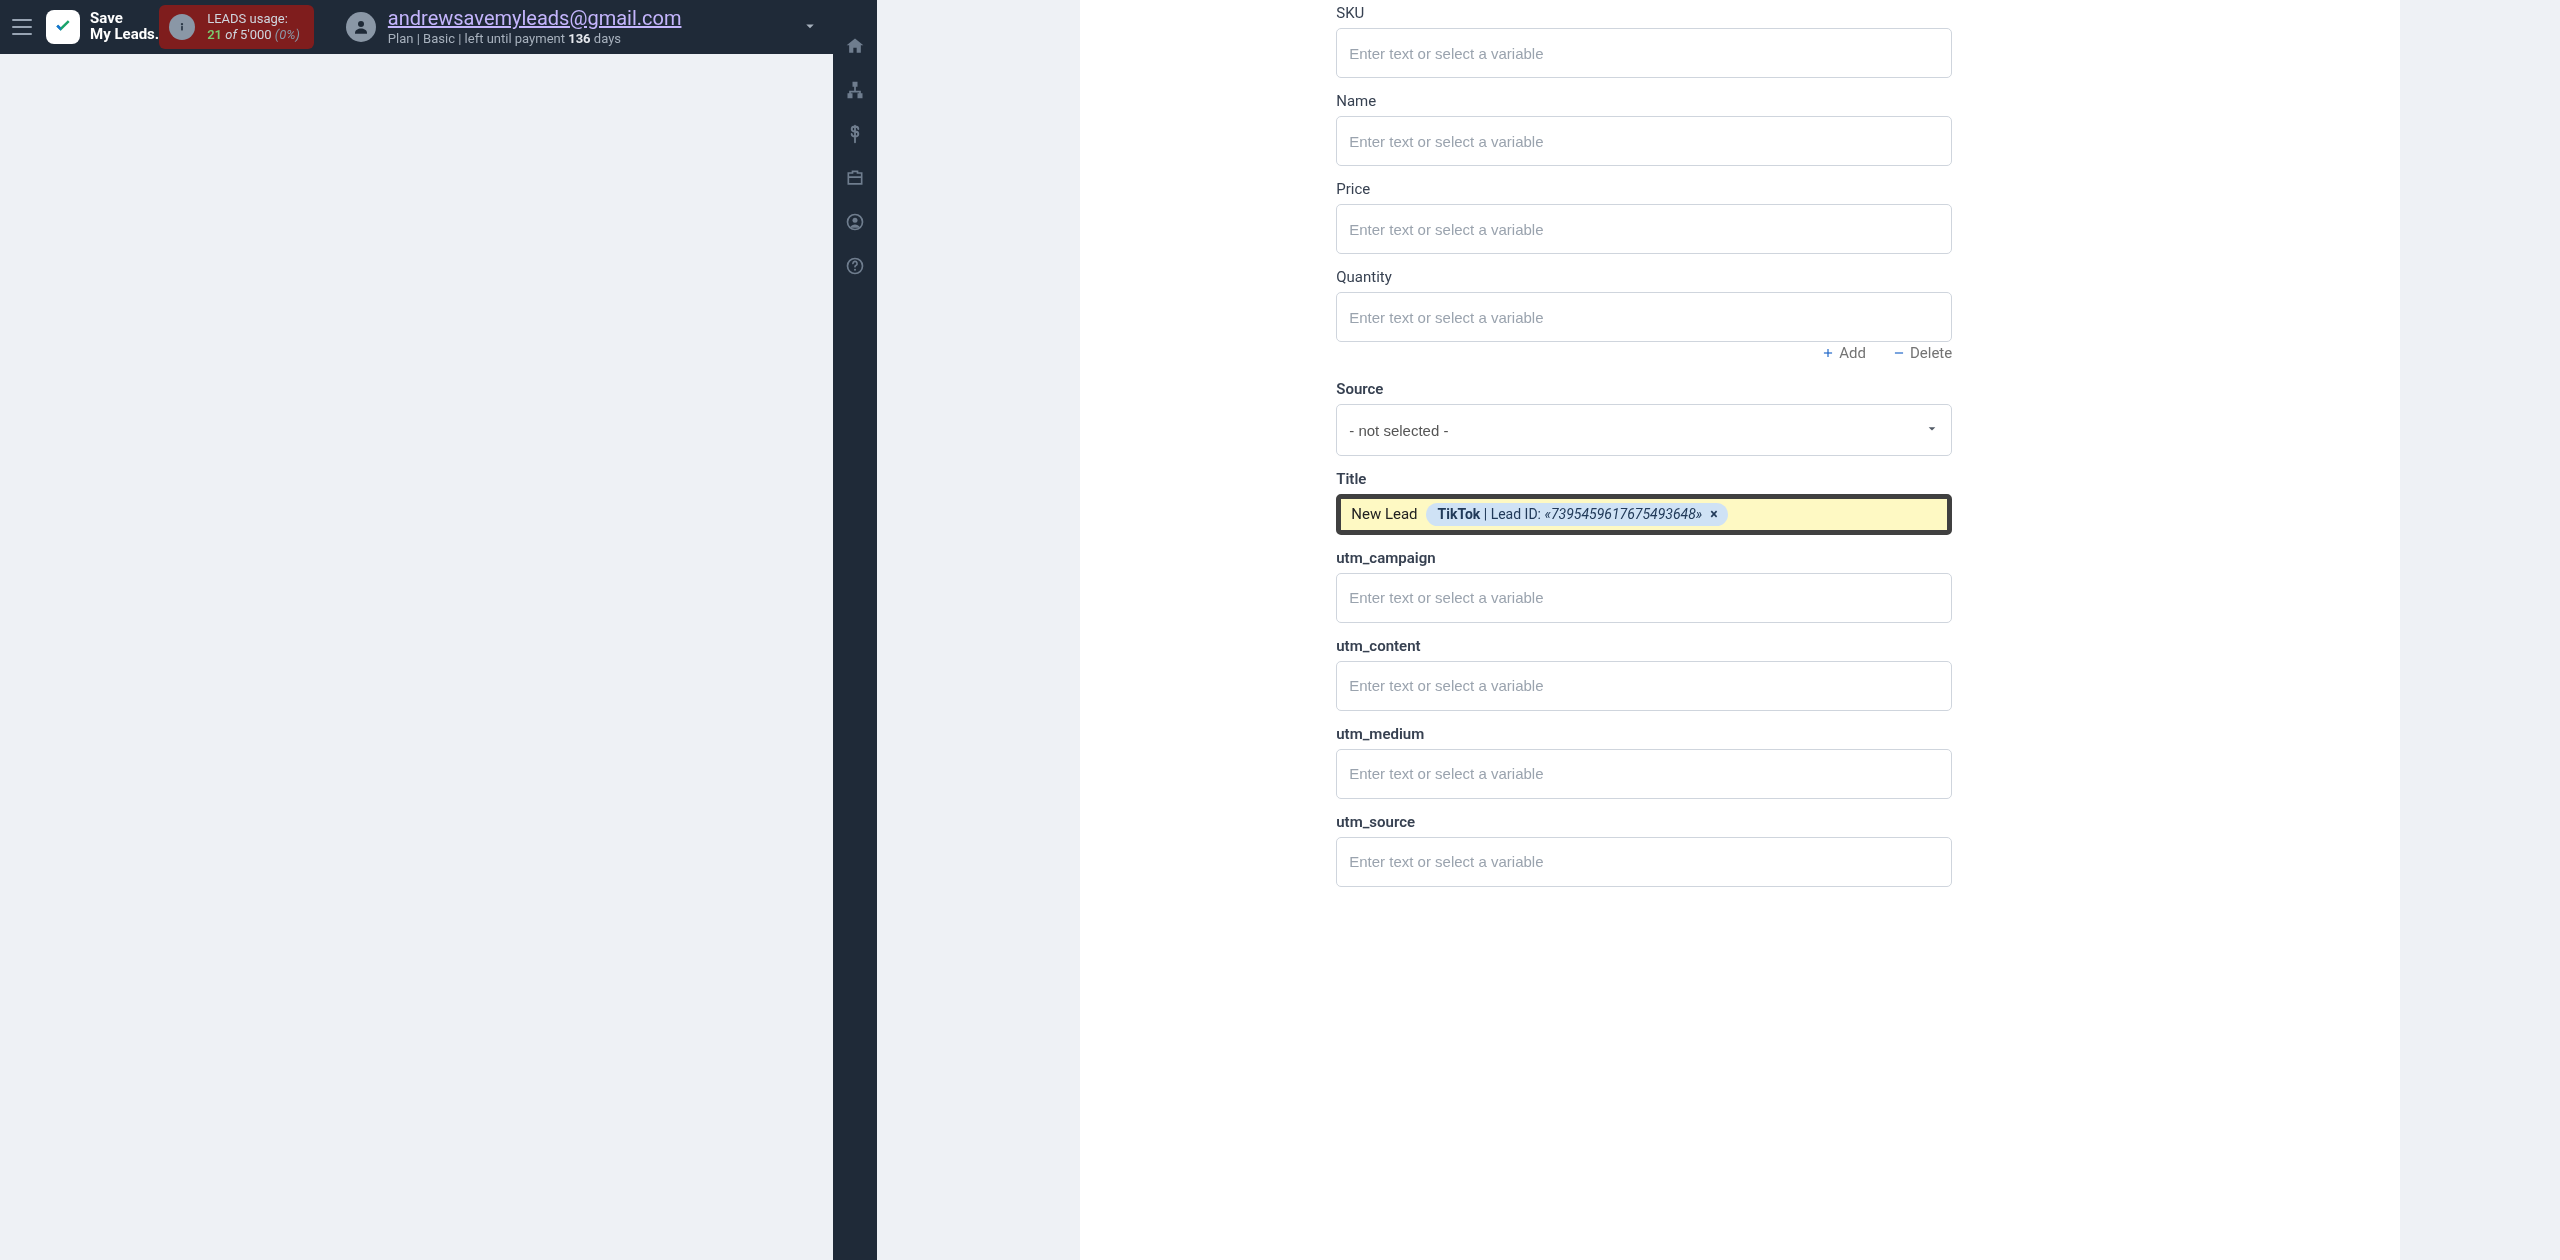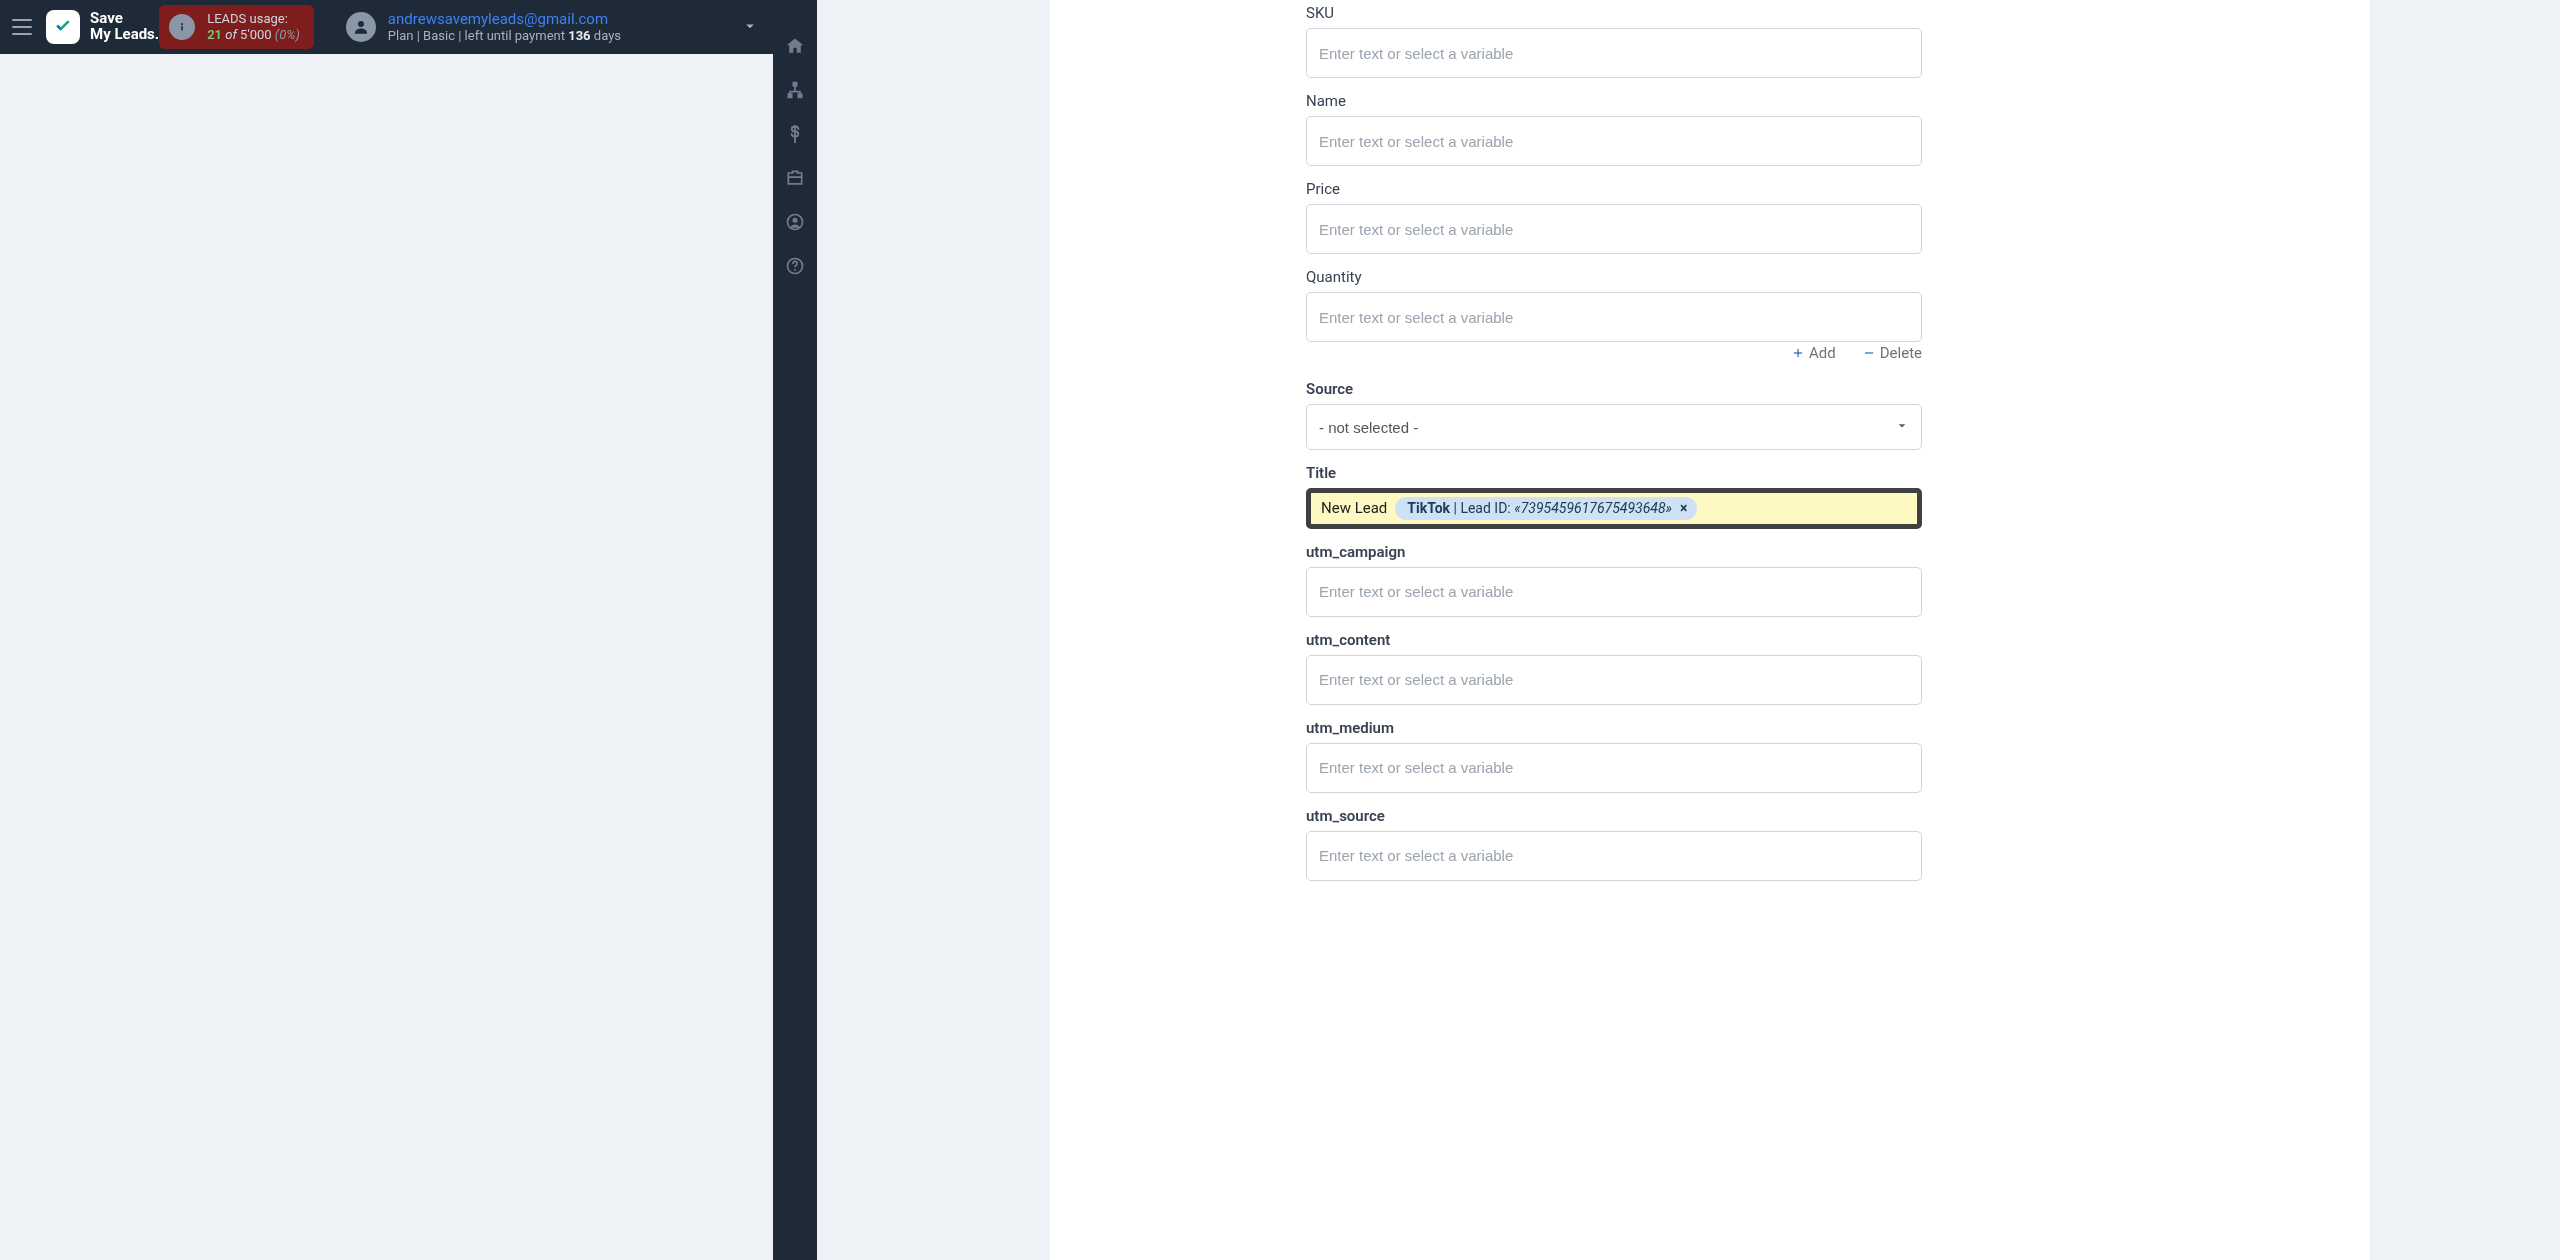--- a/index.html
+++ b/index.html
@@ -58,21 +58,21 @@
   .usage-of { color:#cfd6de; font-style: italic; }
   .usage-max { color:#cfd6de; }
   .usage-pct { color:#8a97a6; font-style: italic; }
   .user-box { display:flex; align-items:center; gap:12px; }
   .avatar-circle {
     width: 30px; height: 30px; border-radius: 50%; background:#8a97a6;
     display:flex; align-items:center; justify-content:center;
   }
   .avatar-circle svg { width:18px; height:18px; fill:#1f2a38; }
   .user-lines { font-size: 13px; line-height:1.25; }
-  .user-email { color:#3b82f6; font-size: 15px; }
+  .user-email { color:#c4b5fd; font-size: 20px; text-decoration: underline; }
   .user-plan { color:#a7b1bd; }
   .user-plan b { color:#e6e9ee; font-weight:700;text-align:center; }
   .chevron-down {
     margin-left: 120px; cursor:pointer;
   }
   .chevron-down svg { width:18px; height:18px; fill:#a7b1bd; }
 
   
   .body { flex:1; display:flex; overflow:hidden;gap:43px; }
   .sidebar {
@@ -107,21 +107,21 @@
   .fld-input::placeholder { color:#9aa3ae; }
 
   .actions-row {
     display:flex; justify-content:flex-end; gap:26px; margin-top:-4px; margin-bottom:18px;
   }
   .link-btn { color:#737373; font-size:15px; cursor:pointer; display:flex; align-items:center; gap:4px; }
   .link-btn svg { width:14px; height:14px; fill:#1b63c7; }
 
   .select-wrap { position:relative; }
   .select {
-    width:100%; height:46px; border:1px solid #cfd5dd; border-radius:5px;
+    width:100%; height:52px; border:1px solid #cfd5dd; border-radius:5px;
     padding: 0 36px 0 12px; font-size:15px; color:#555; background:#fff;
     appearance:none; cursor:pointer;
   }
   .select-caret {
     position:absolute; right:12px; top:50%; transform:translateY(-50%);
     pointer-events:none;
   }
   .select-caret svg { width:16px; height:16px; fill:#525a66; }
 
   .chipfield {

